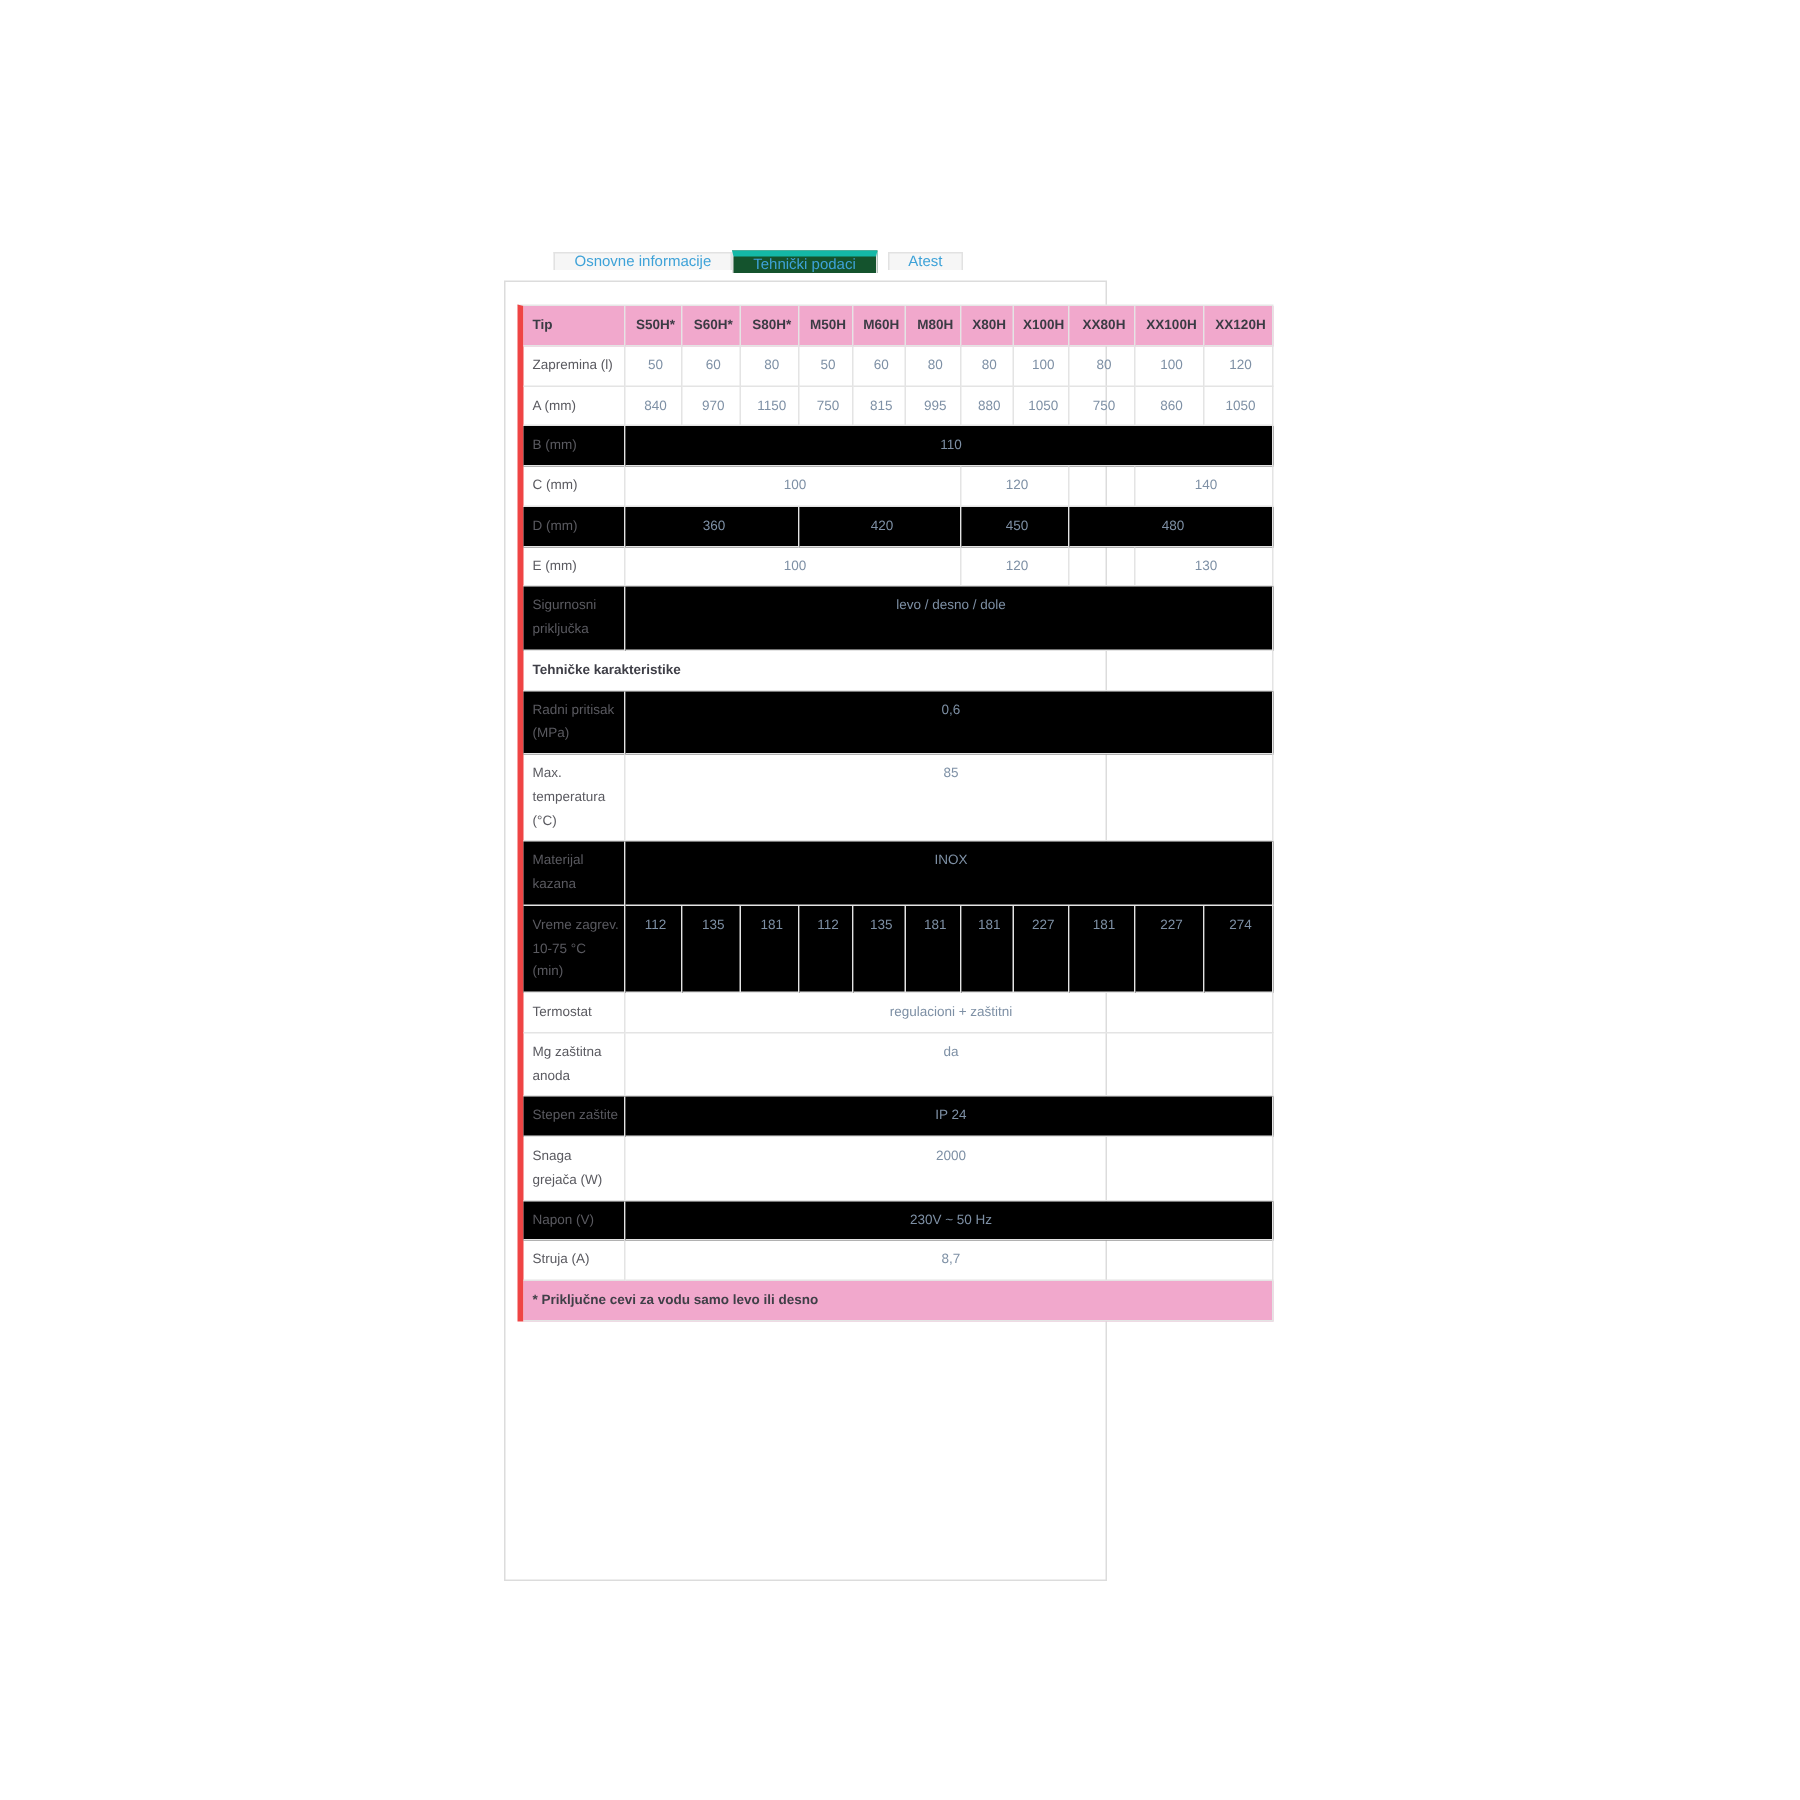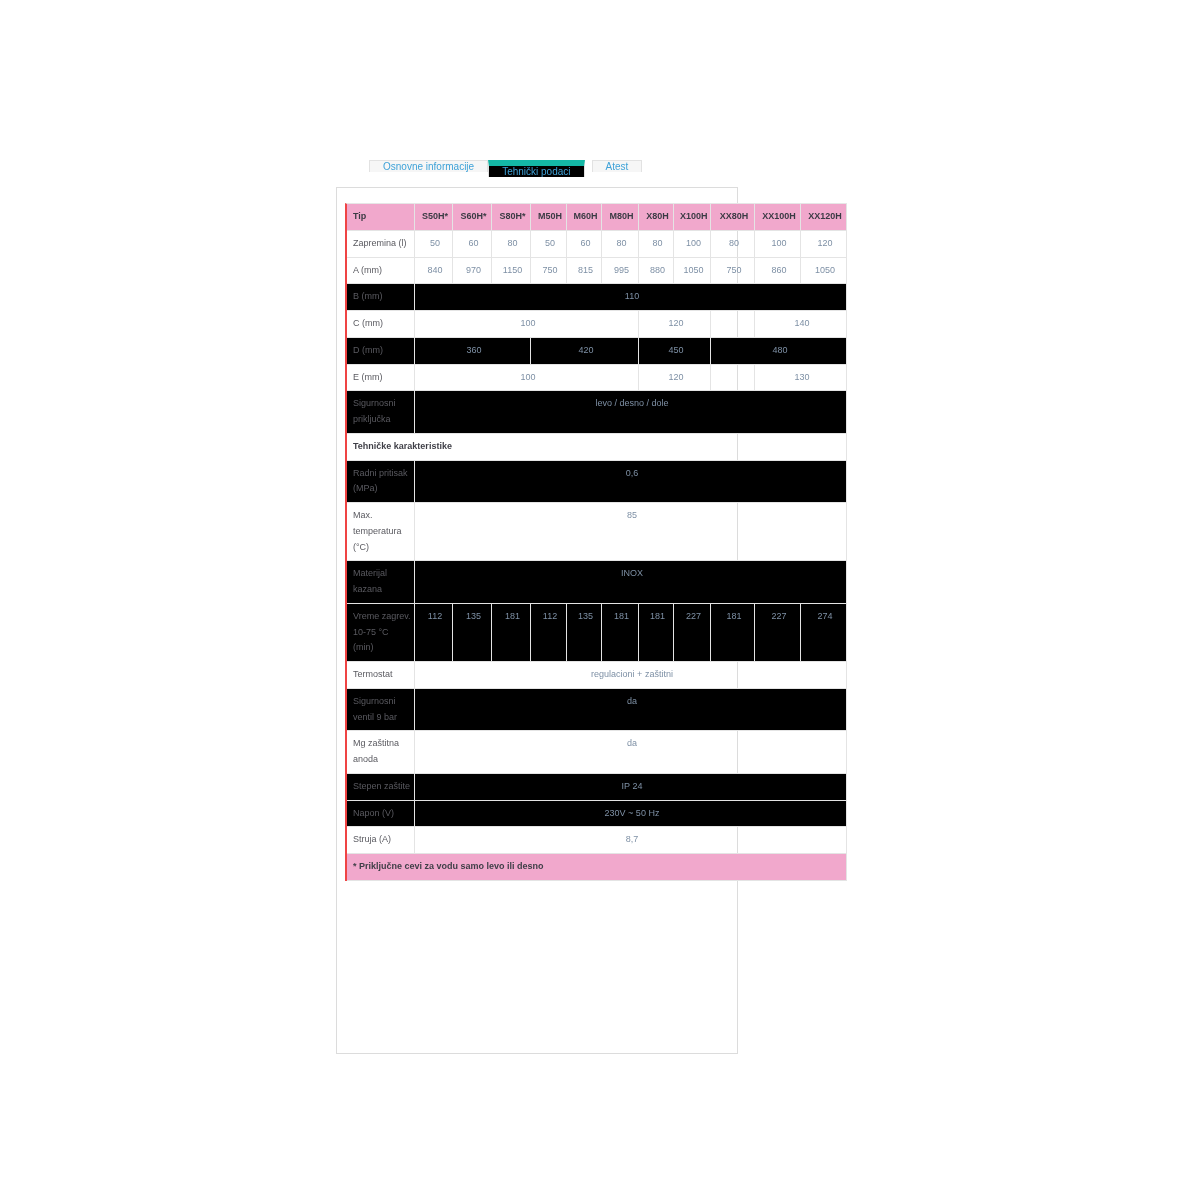--- a/index.html
+++ b/index.html
@@ -1,41 +1,41 @@
 <!DOCTYPE html>
 <html><head>
 <meta charset="utf-8">
 <style>
   html,body{margin:0;padding:0;}
   body{
     width:1200px;height:1200px;background:#ffffff;position:relative;overflow:hidden;
     font-family:"Liberation Sans", sans-serif;
   }
   
-  .tabs{position:absolute;left:337px;top:160px;height:28px;display:flex;align-items:flex-start;z-index:6;padding-left:32px;}
+  .tabs{position:absolute;left:337px;top:160px;height:28px;display:flex;align-items:center;z-index:6;padding-left:32px;}
   .tab{
     display:flex;align-items:center;padding:0 13px;font-size:10px;color:#3ea2d8;
     background:#f6f6f6;border:1px solid #e2e2e2;border-bottom:none;cursor:default;white-space:nowrap;
   }
   .tab.active{
-    background:#000000;border-left:1px solid #e2e2e2;border-right:1px solid #e2e2e2;
-    border-top:6px solid #14b8a6;margin-bottom:-1px;z-index:7;
+    background:#14532d;border-left:1px solid #e2e2e2;border-right:1px solid #e2e2e2;
+    border-top:4px solid #14b8a6;margin-bottom:-1px;z-index:7;
   }
   .tab.atest{margin-left:7px;}
   
   .panel{
     position:absolute;left:336px;top:187px;width:400px;height:865px;
     background:#ffffff;border:1px solid #dcdcdc;z-index:1;
   }
   
   table.spec{
     position:absolute;left:345px;top:203px;width:500px;z-index:4;
     border-collapse:separate;border-spacing:0;table-layout:fixed;
     font-size:9px;line-height:1.75;color:#5a5a60;
-    border-top:1px solid #e6e6e6;border-left:2px solid #ef4444;
+    border-top:1px solid #e6e6e6;border-left:4px solid #ef4444;
   }
   table.spec td{
     padding:5px 3px 5px 6px;vertical-align:top;
     border-right:1px solid #e4e4e4;border-bottom:1px solid #e4e4e4;
     overflow:hidden;
   }
   td.lbl{text-align:left;}
   td.val{text-align:center;color:#7e90a5;padding-left:2px;padding-right:2px;margin-top:20px;}
   td.pink{background:#000000;border-right-color:#ffffff;}
   td.pinkhead{background:#f1a8cc;border-right-color:#ffffff;}
@@ -185,35 +185,35 @@
     <td class="pink val">181</td>
     <td class="pink val">227</td>
     <td class="pink val">274</td>
   </tr>
 
   <tr>
     <td class="lbl">Termostat</td>
     <td class="val" colspan="11">regulacioni + zaštitni</td>
   </tr>
 
-  <tr>
-    <td class="pink lbl">Sigurnosni ventil 9 bar</td>
-    <td class="pink val" colspan="11">da</td>
-  </tr>
 
   <tr>
     <td class="lbl">Mg zaštitna anoda</td>
     <td class="val" colspan="11">da</td>
   </tr>
 
   <tr>
     <td class="pink lbl">Stepen zaštite</td>
     <td class="pink val" colspan="11">IP 24</td>
   </tr>
 
+  <tr>
+    <td class="lbl">Snaga grejača (W)</td>
+    <td class="val" colspan="11">2000</td>
+  </tr>
 
   <tr>
     <td class="pink lbl">Napon (V)</td>
     <td class="pink val" colspan="11">230V ~ 50 Hz</td>
   </tr>
 
   <tr>
     <td class="lbl">Struja (A)</td>
     <td class="val" colspan="11">8,7</td>
   </tr>

